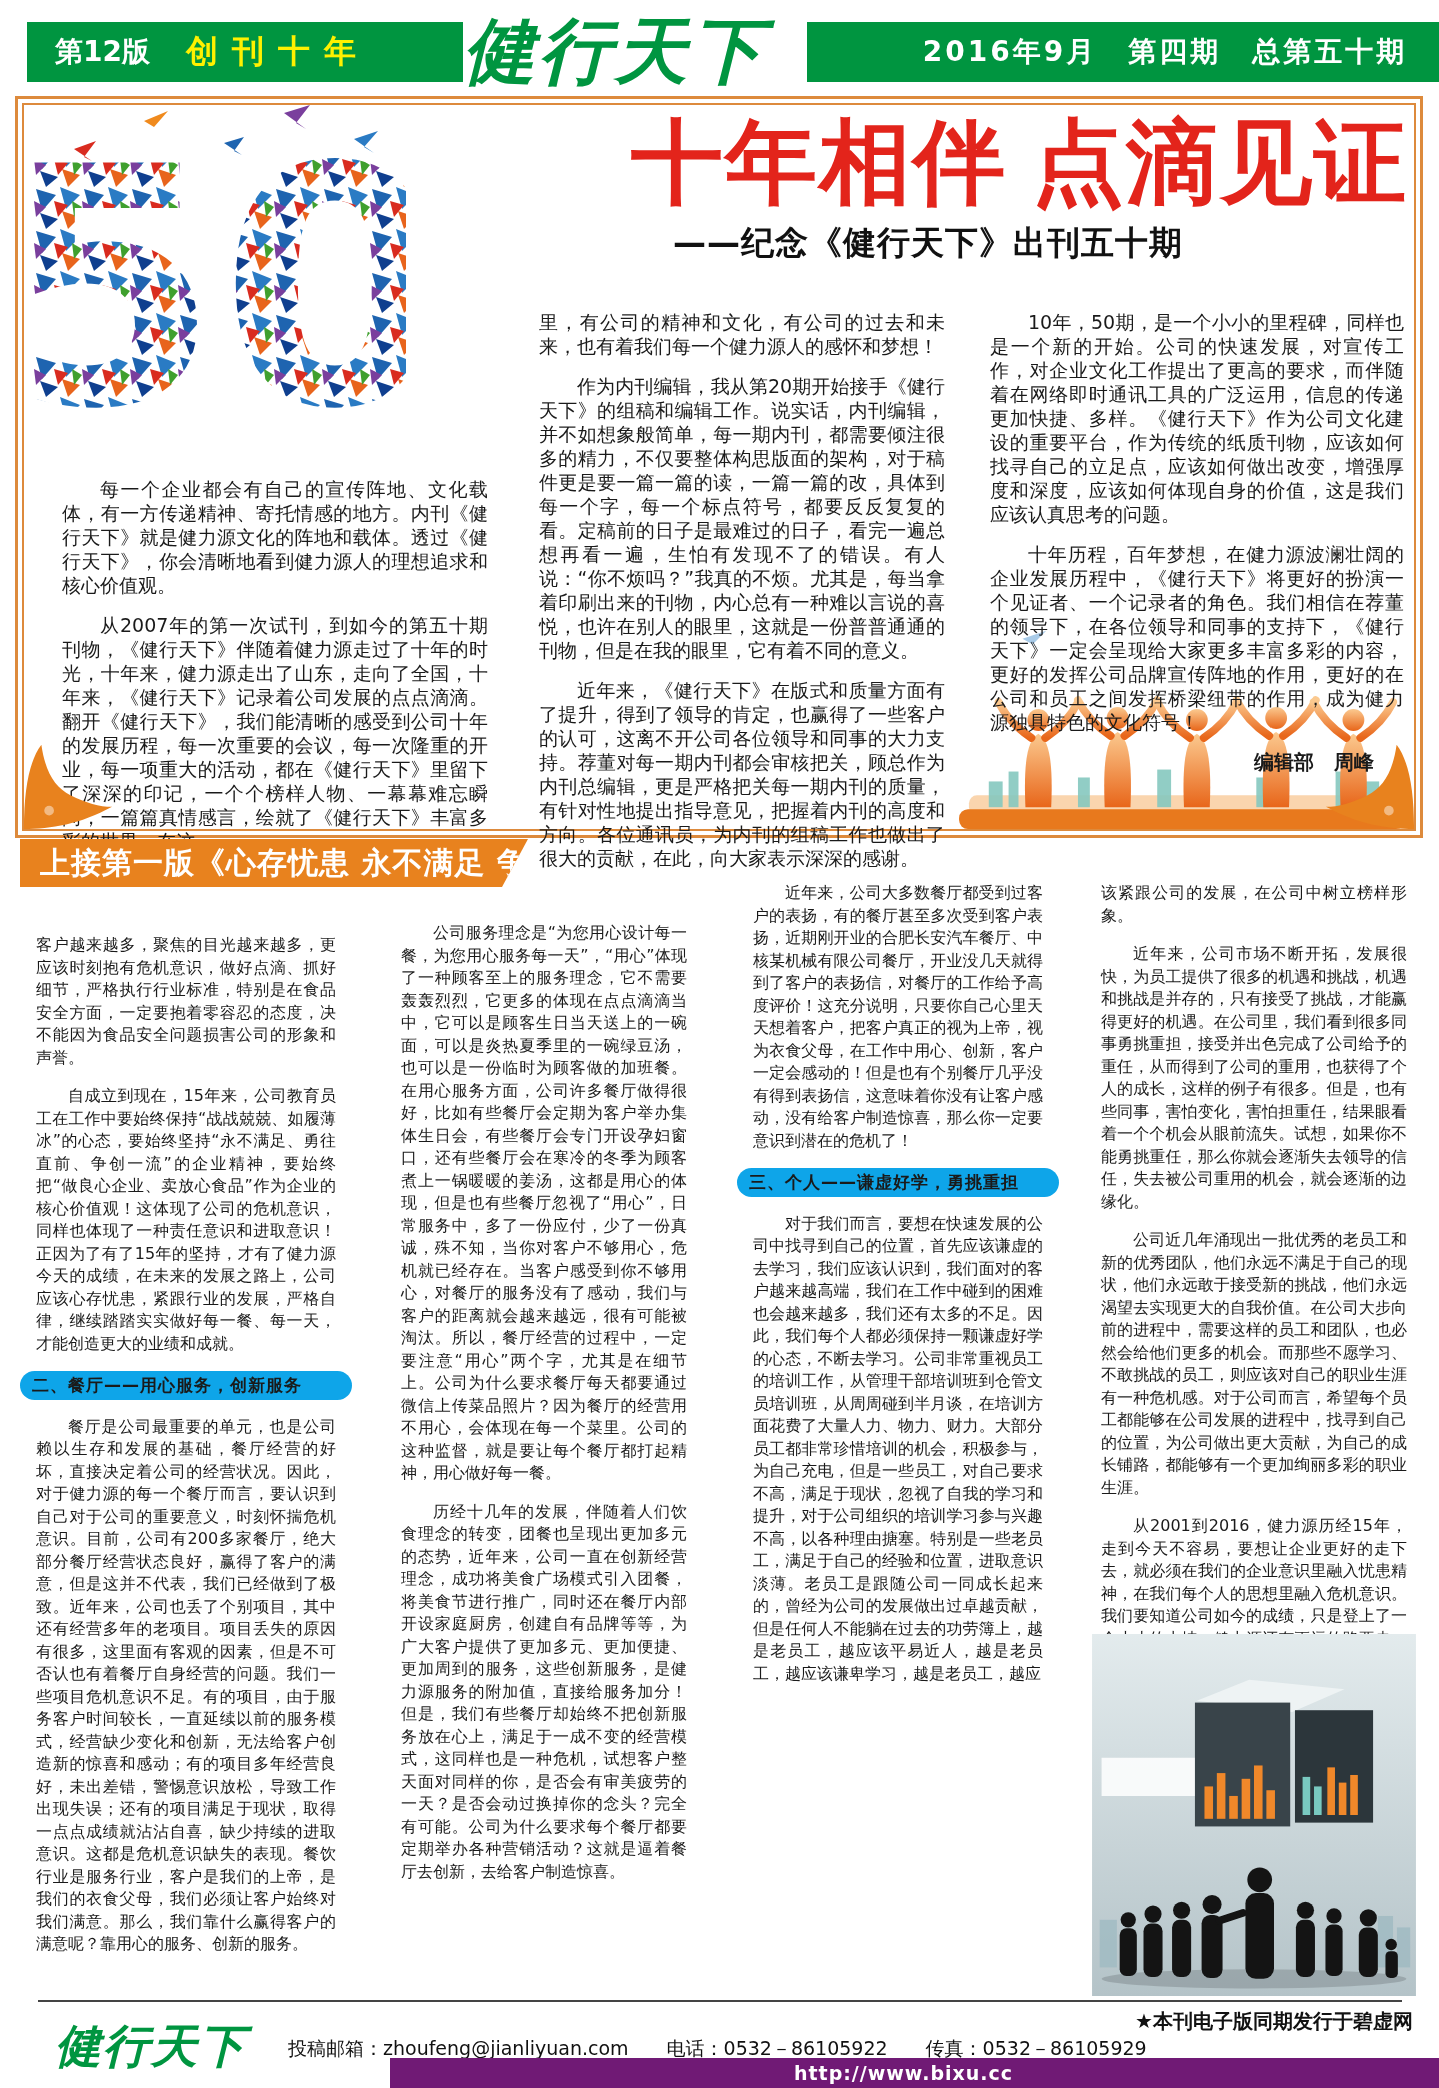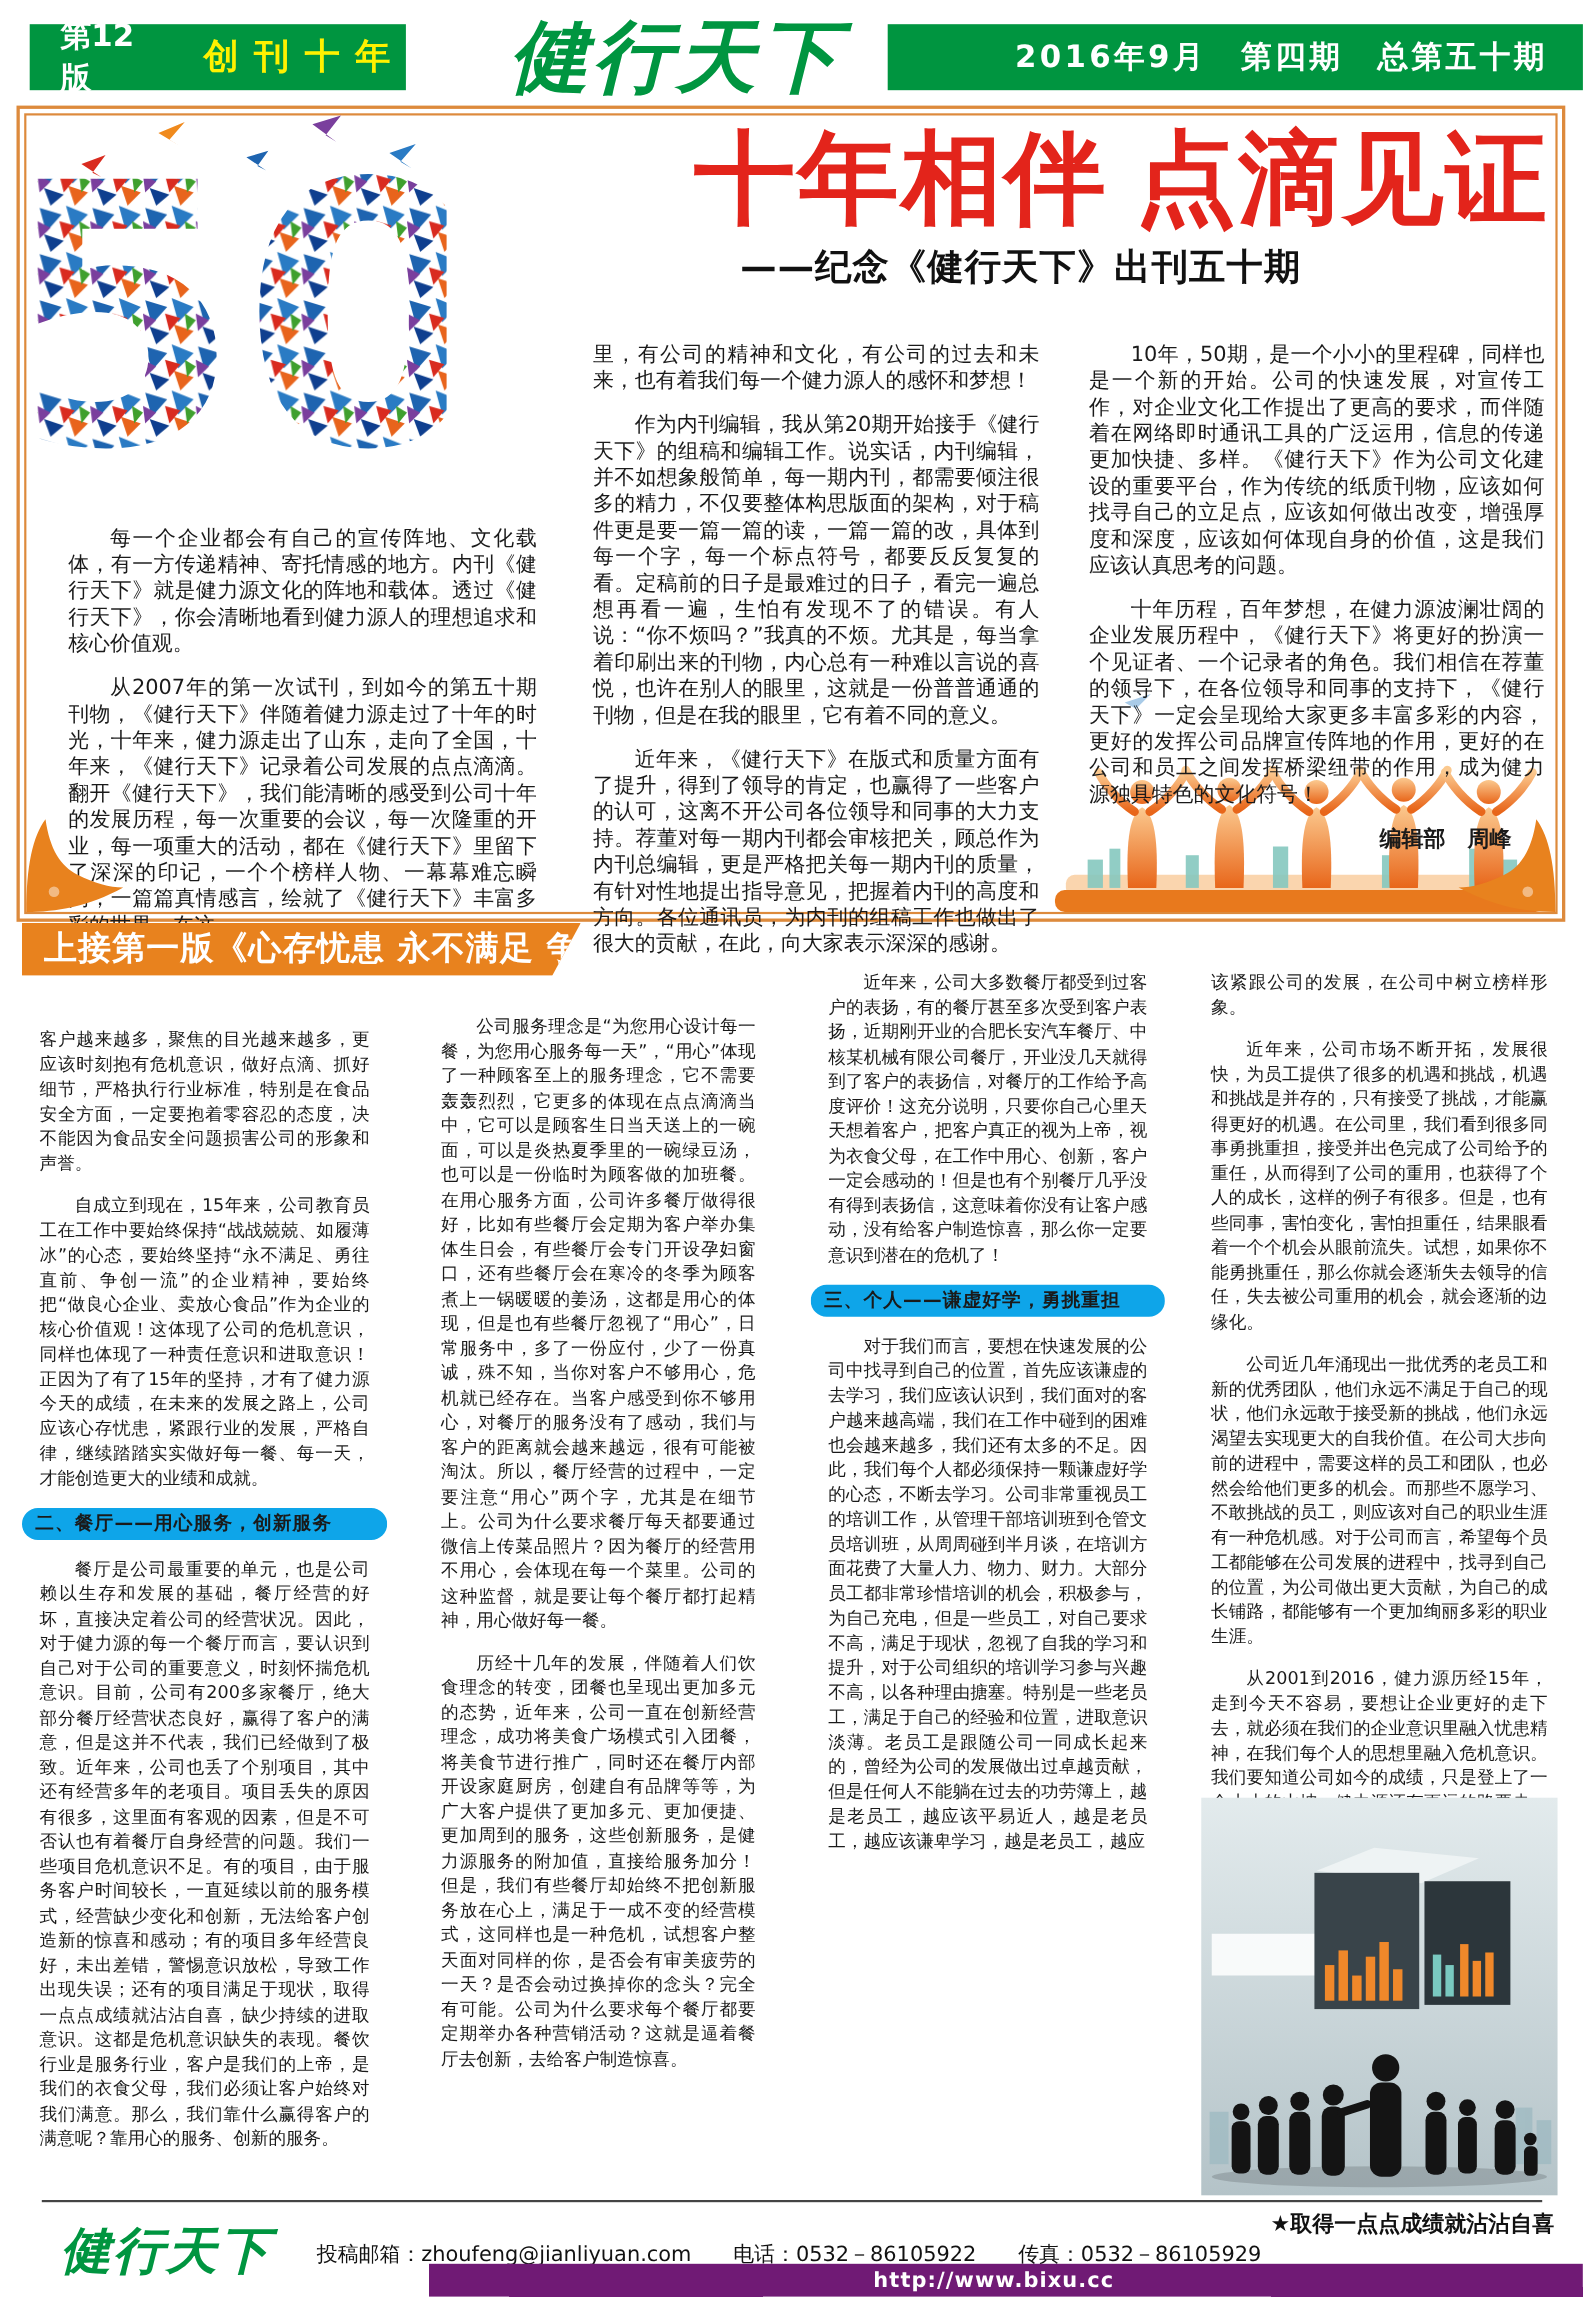--- a/index.html
+++ b/index.html
@@ -4,21 +4,21 @@
 <style>
   html,body{margin:0;padding:0;}
   body{
     width:1439px;height:2088px;position:relative;background:#ffffff;
     font-family:"DejaVu Sans","Liberation Sans",sans-serif;color:#1a1a1a;
     overflow:hidden;
   }
   
   .masthead{position:absolute;left:0;top:0;width:1439px;height:94px;}
   .m-box{position:absolute;background:#009540;display:flex;align-items:center;}
-  .m-left{left:27px;top:22px;width:342px;height:60px;}
+  .m-left{left:27px;top:22px;width:436px;height:60px;}
   .m-edition{color:#ffffff;font-size:28px;font-weight:bold;margin-left:28px;}
   .m-slogan{color:#fff100;font-size:32px;font-weight:bold;letter-spacing:14px;margin-left:36px;white-space:nowrap;}
   .m-logo{position:absolute;left:425px;top:4px;width:380px;text-align:center;
     color:#009540;font-size:72px;font-weight:bold;font-style:italic;
     font-family:"DejaVu Serif","Liberation Serif",serif;letter-spacing:4px;white-space:nowrap;}
   .m-right{left:807px;top:22px;width:716px;height:60px;justify-content:center;}
   .m-issue{color:#ffffff;font-size:28px;font-weight:bold;letter-spacing:3px;white-space:nowrap;}
   
   .frame{position:absolute;left:15px;top:96px;width:1402px;height:736px;border:3px solid #dd8a3c;}
   .frame::before{content:"";position:absolute;inset:4px;border:2px solid #dd8a3c;pointer-events:none;}
@@ -281,17 +281,17 @@
           <rect x="308" y="333" width="13" height="28" rx="5"></rect>
         </g>
     </g>
   </svg>
 </div>
 
 <div class="footer">
   <div class="f-rule"></div>
   <div class="f-logo">健行天下</div>
   <div class="f-line2">投稿邮箱：zhoufeng@jianliyuan.com　　电话：0532－86105922　　传真：0532－86105929</div>
-  <div class="f-note">★取得一点点成绩就沾沾自喜</div>
+  <div class="f-note">★本刊电子版同期发行于碧虚网</div>
   <div class="f-green">
     <span class="f-url">http://www.bixu.cc</span>
   </div>
 </div>
 
 </body></html>

